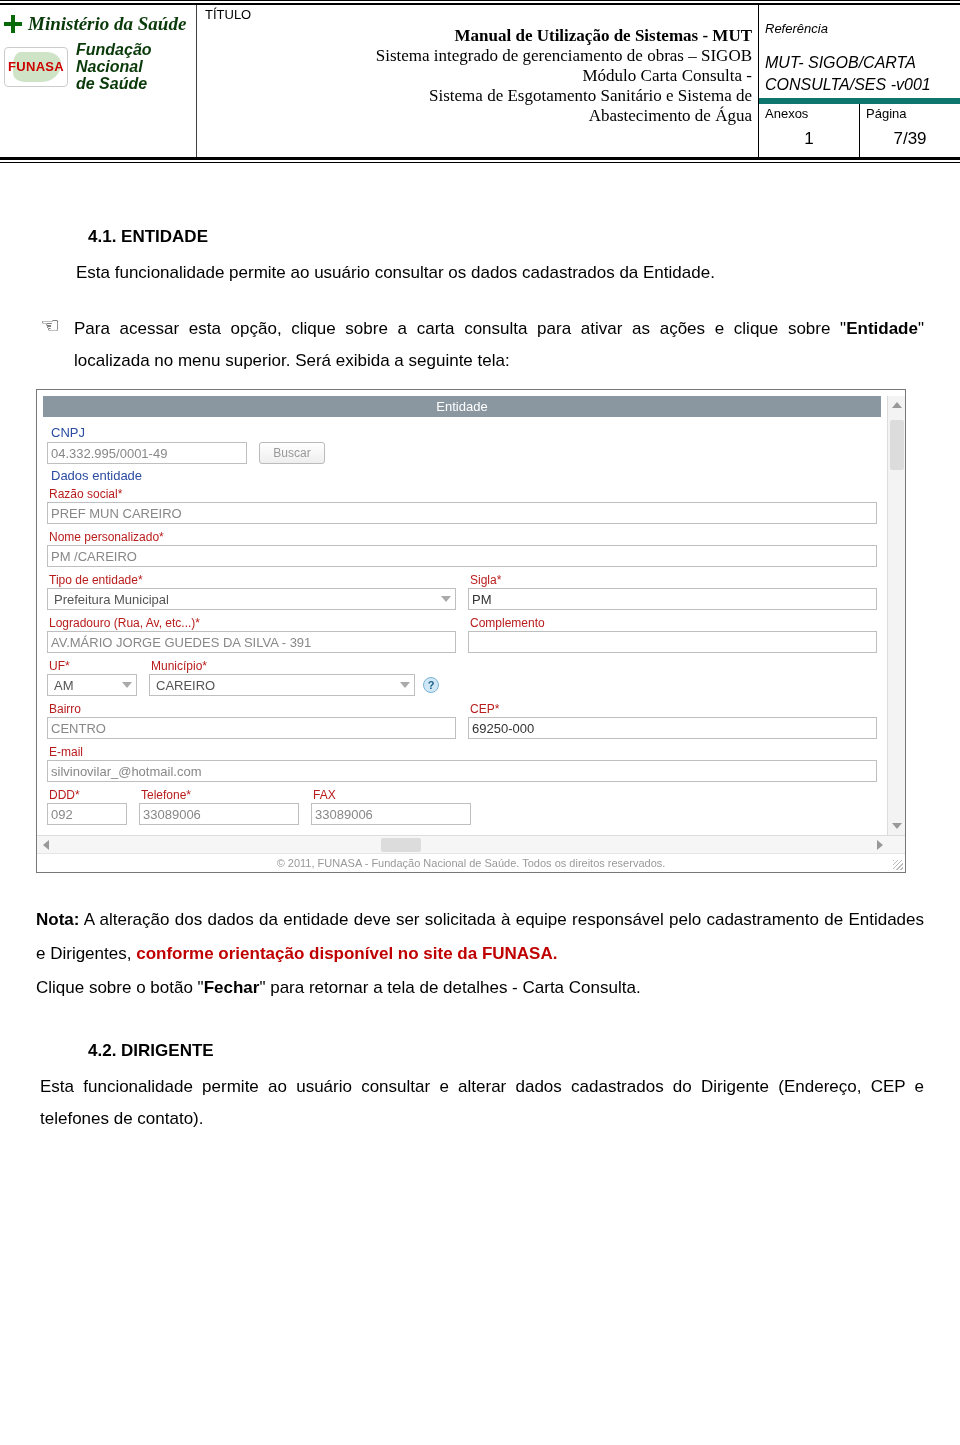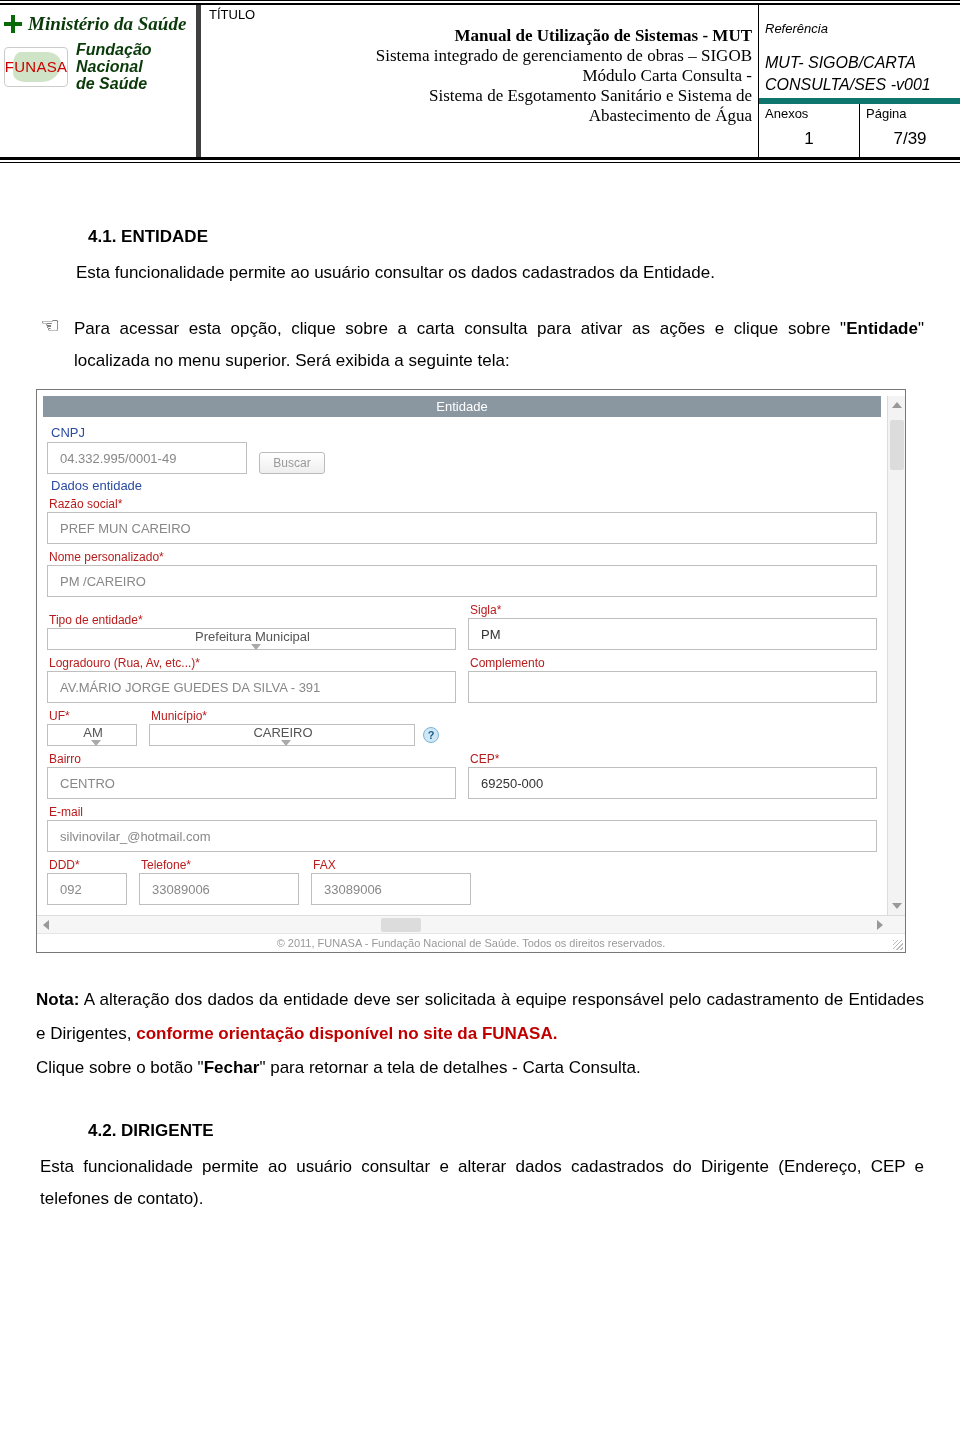--- a/index.html
+++ b/index.html
@@ -63,37 +63,37 @@
   }
   .funasa-map {
     position: absolute;
     width: 48px; height: 30px;
     background: #cfe4c6;
     border-radius: 8px 16px 20px 12px / 14px 12px 20px 10px;
     top: 4px; left: 8px;
   }
   .funasa-text {
     position: relative;
-    font-size: 15px;
-    font-weight: normal;
+    font-size: 13px;
+    font-weight: bold;
     color: #c00;
     letter-spacing: 0.3px;
   }
   .fnds {
     font-family: Arial, sans-serif;
     font-size: 16px;
     line-height: 17px;
     color: #0a3a0a;
     font-weight: bold;
     font-style: italic;
   }
 
   .hdr-mid {
     flex: 1;
-    border-left: 5px solid #404040;
+    border-left: 1px solid #404040;
     display: flex;
     flex-direction: column;
   }
   .hdr-titulo-lbl {
     font-size: 13px;
     padding: 2px 8px 2px 8px;
     font-variant: small-caps;
   }
   .hdr-title-block {
     text-align: right;
@@ -182,22 +182,22 @@
     font-size: 13px;
     margin: 4px 0 2px 4px;
   }
   .row { display: flex; gap: 12px; align-items: flex-end; margin-bottom: 4px; }
   .field { display: flex; flex-direction: column; }
   .field .lbl { font-size: 12px; color: #b91c1c; margin: 2px 0 1px 2px; }
   .inp {
     border: 1px solid #bfbfbf;
     background: #fff;
     color: #888;
-    height: 32px;
-    padding: 2px 12px;
+    height: 22px;
+    padding: 2px 3px;
     font-size: 13px;
     font-family: Arial, sans-serif;
   }
   .inp.dark { color: #333; }
   .btn-buscar {
     border: 1px solid #bbb;
     background: linear-gradient(#fff,#eee);
     color: #999;
     font-size: 12px;
     height: 22px;
@@ -207,21 +207,20 @@
   .sel {
     display: flex;
     align-items: center;
     justify-content: space-between;
     border: 1px solid #bfbfbf;
     height: 22px;
     padding: 0 4px 0 6px;
     background: #fff;
     color: #555;
     font-size: 13px;
-    flex-direction: column;
   }
   .chev {
     width: 0; height: 0;
     border-left: 5px solid transparent;
     border-right: 5px solid transparent;
     border-top: 6px solid #aaa;
     margin-left: 6px;
   }
   .help-dot {
     width: 16px; height: 16px;

